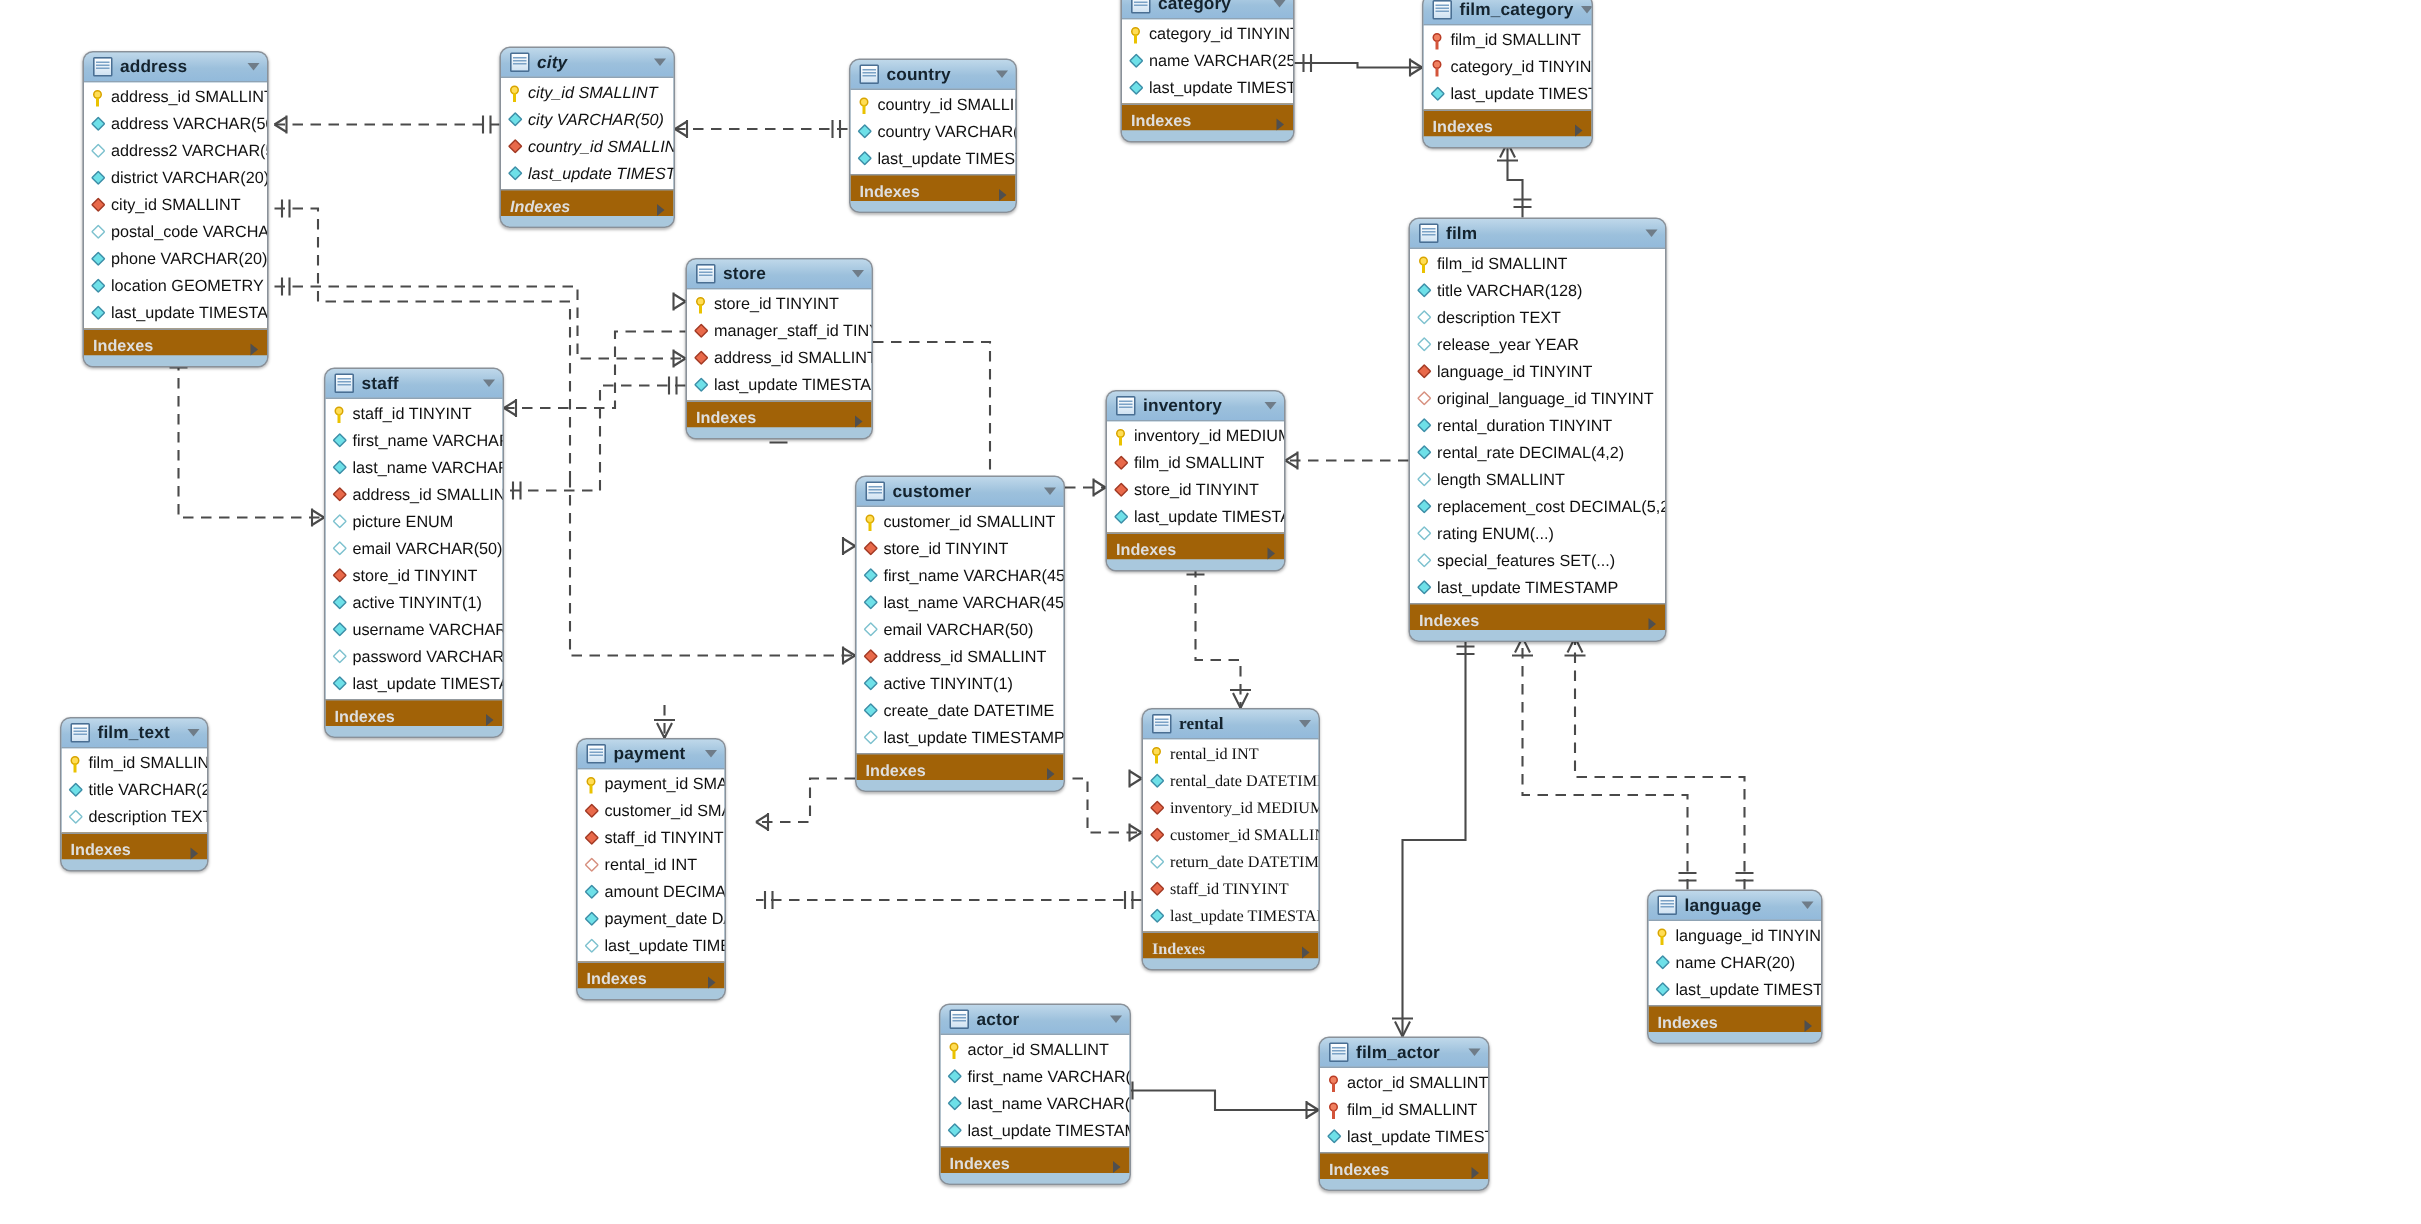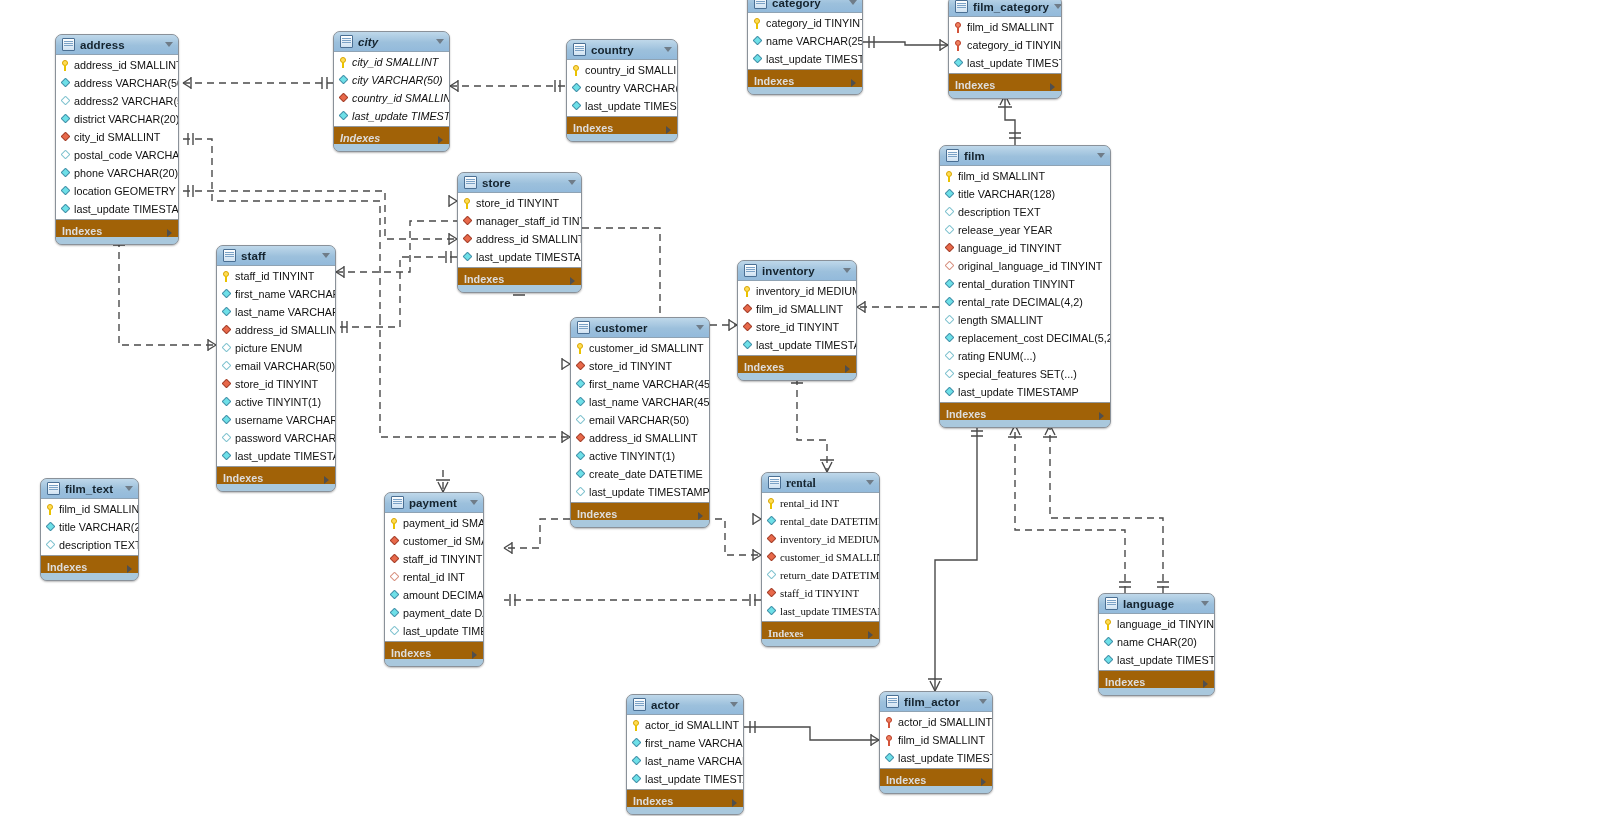--- a/index.html
+++ b/index.html
@@ -816,21 +816,21 @@
             <span class="cico dia null"></span>
             <span>description TEXT</span>
           </div>
         </div>
         <div class="ftr">
           <span class="ftr-lbl">Indexes</span>
           <span class="ftr-arrow"></span>
         </div>
         <div class="tail"></div>
       </div>
-      <div class="tbl" style="left: 626px; top: 694px; width: 118px;">
+      <div class="tbl" style="left: 626px; top: 669px; width: 128px;">
         <div class="tbl-hdr">
           <span class="tbl-ico"></span>
           <span class="tbl-name">actor</span>
           <span class="caret"></span>
         </div>
         <div class="cols">
           <div class="col">
             <span class="cico pk"></span>
             <span>actor_id SMALLINT</span>
           </div>

